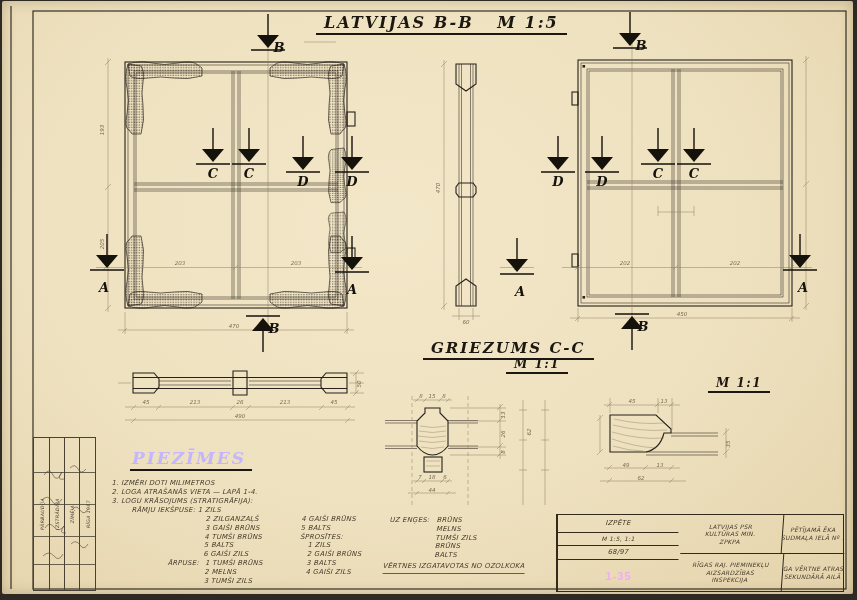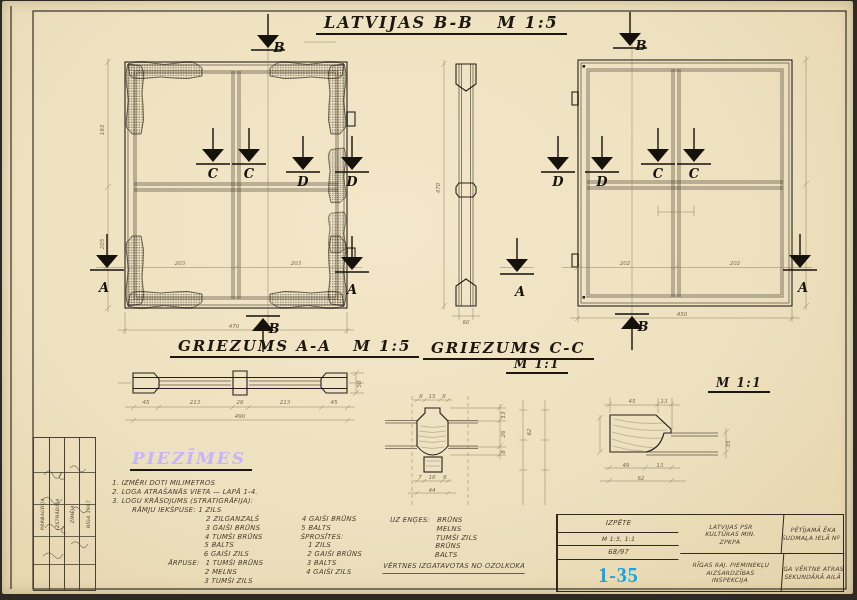--- a/index.html
+++ b/index.html
@@ -20,21 +20,21 @@
   .hand-sm{font-size:6px;line-height:7.6px;}
   .nhead{font-family:"DejaVu Serif",serif;font-style:italic;font-weight:bold;font-size:17px;
     letter-spacing:2px;color:#c4b5fd;border-bottom:2.2px solid #1c1710;padding:0 6px 1px 2px;display:inline-block;}
   .tb{display:grid;grid-template-columns:122px 103px 61px;grid-template-rows:38px 38px;
     border:1px solid #33291c;color:#453a2a;}
   .tb .cell{display:flex;flex-direction:column;align-items:center;justify-content:center;text-align:center;overflow:hidden;}
   .tb .bl{border-left:1px solid #33291c;}
   .tb .bt{border-top:1px solid #33291c;}
   .tb .right{grid-row:1/3;display:flex;flex-direction:column;}
   .tb .rrow{display:flex;align-items:center;justify-content:center;border-bottom:1px solid #33291c;}
-  .sheetno{font-family:Liberation Serif, serif;font-weight:bold;font-size:20px;color:#0ea5e9;letter-spacing:1px;}
+  .sheetno{font-family:Liberation Sans, sans-serif;font-weight:bold;font-size:11px;color:#f0abfc;letter-spacing:1px;}
   .stamp{display:flex;border-top:.8px solid #4a4134;border-right:.8px solid #4a4134;border-bottom:.8px solid #4a4134;}
   .scol{position:relative;border-left:.8px solid #4a4134;height:100%;}
   .scol span{position:absolute;left:50%;top:50%;transform:translate(-50%,-50%) rotate(-90deg);
     font-size:4.6px;font-style:italic;letter-spacing:.4px;color:#4d4232;white-space:nowrap;}
   .sdiv{position:absolute;left:0;right:0;border-top:.7px solid rgba(74,65,52,.8);}
 </style>
 </head>
 <body>
 
 <div id="stage">
@@ -251,24 +251,20 @@
       <g>
         <path class="sig" d="M44,475 q5,-8 9,0 t9,-3 q-7,9 3,7 M42,500 q6,-6 10,1 t10,-2 M45,528 q4,-7 9,-1 t10,-1 q-6,8 2,7 M43,556 q6,-6 11,0 t9,-2"></path>
         <path class="sig" d="M70,468 q5,-5 8,1 t8,0 M72,510 q4,-6 8,0 t8,-1 M71,544 q5,-5 9,1 t8,-1"></path>
       </g>
     </svg>
 
     <div class="ov dtitle t-bb" style="left:316px;top:13px;">
       <span>LATVIJAS B-B</span>
       <span style="margin-left:16px">M 1:5</span>
     </div>
-    <div class="ov dtitle t-aa" style="left:170px;top:337px;">
-      <span>GRIEZUMS A-A</span>
-      <span style="margin-left:14px">M 1:5</span>
-    </div>
     <div class="ov dtitle t-aa" style="left:394px;top:339px;margin-left:29px;">
       <span>GRIEZUMS C-C</span>
     </div>
     <div class="ov dtitle t-sm" style="left:506px;top:357px;">
       <span>M 1:1</span>
     </div>
     <div class="ov dtitle t-sm" style="left:708px;top:376px;">
       <span>M 1:1</span>
     </div>
 

